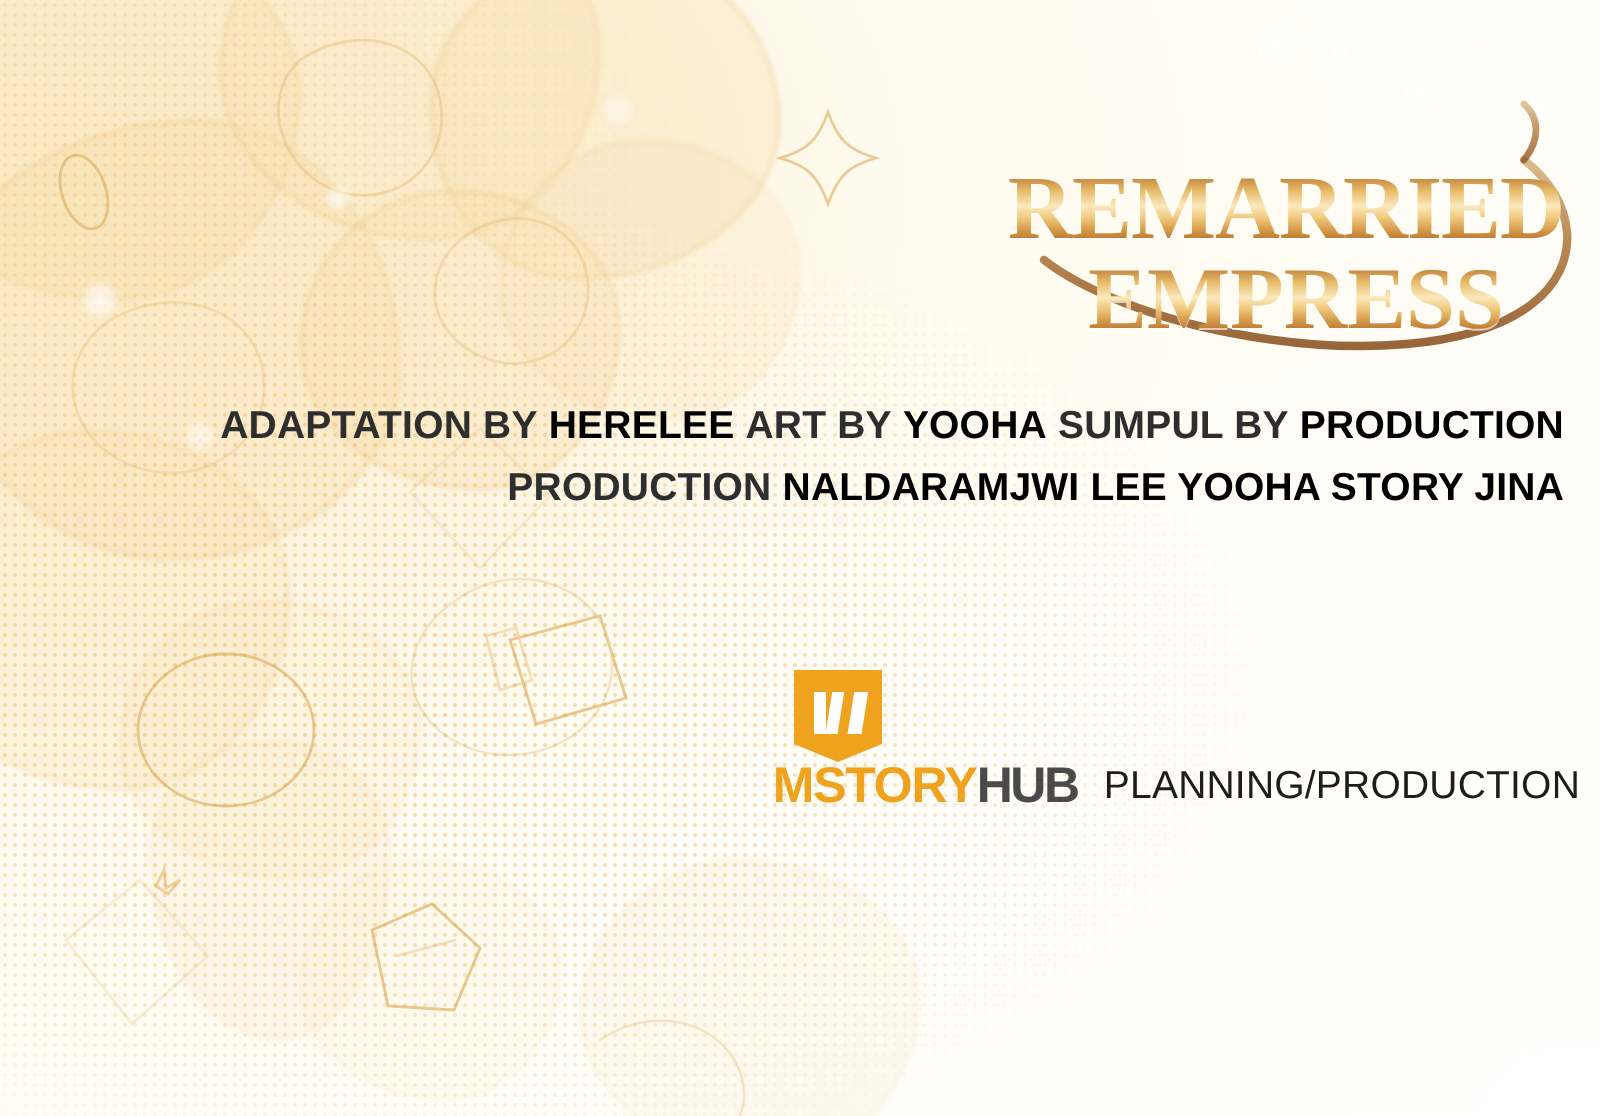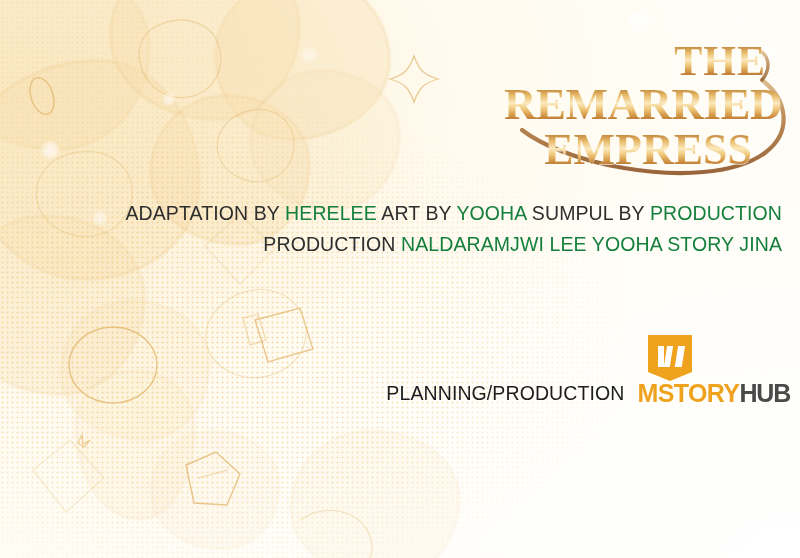--- a/index.html
+++ b/index.html
@@ -118,24 +118,24 @@
     top: 198px;
     width: 782px;
     text-align: right;
     font-size: 19.5px;
     line-height: 31px;
     color: #4e4e4e;
     letter-spacing: .1px;
   }
   .credit-line { white-space: nowrap; }
   .credit-role {
-    font-weight: 400;
+    font-weight: 700;
     color: #2e2e2e;
   }
-  .credit-name { font-weight: 400; color: #15803d; }
+  .credit-name { font-weight: 700; color: #000000; }
 
   
   #production-row {
     position: absolute;
     left: 0;
     top: 378px;
     width: 790px;
     display: flex;
     align-items: center;
     justify-content: flex-end;
@@ -246,21 +246,20 @@
         <linearGradient id="swirlGrad" x1="0" y1="0" x2="0" y2="1">
           <stop offset="0%" stop-color="#d9b583"></stop>
           <stop offset="45%" stop-color="#b37b42"></stop>
           <stop offset="100%" stop-color="#8e5527"></stop>
         </linearGradient>
       </defs>
       <path d="M292 54 C318 74 322 106 296 126 C266 149 206 151 154 142 C106 134 70 118 52 104" stroke="url(#swirlGrad)" stroke-width="4.2" stroke-linecap="round" fill="none" opacity=".9"></path>
       <path d="M292 54 C300 44 300 33 292 26" stroke="url(#swirlGrad)" stroke-width="3.4" stroke-linecap="round" fill="none" opacity=".8"></path>
     </svg>
 
-    <div class="title-line" id="title-the">THE</div>
     <div class="title-line" id="title-empress">EMPRESS</div>
     <div class="title-line" id="title-remarried">REMARRIED</div>
   </div>
 
   <div id="credits">
 
     <div class="credit-line">
       <span class="credit-role">ADAPTATION BY</span>
       <span class="credit-name">HERELEE</span>
       <span class="credit-role">ART BY</span>
@@ -271,33 +270,33 @@
 
     <div class="credit-line">
       <span class="credit-role">PRODUCTION</span>
       <span class="credit-name">NALDARAMJWI LEE YOOHA STORY JINA</span>
     </div>
 
   </div>
 
   <div id="production-row">
 
-    <div id="production-label">PLANNING/PRODUCTION</div>
-
     <div id="mstoryhub-logo">
 
       <svg id="mstoryhub-mark" width="46" height="48" viewBox="0 0 46 48" fill="none">
         <path d="M1 1 H45 V38 L23 47 L1 38 Z" fill="#efa21e"></path>
         <g fill="#ffffff">
           <path d="M11 12 L17 12 L17 33 L11 33 Z"></path>
           <path d="M19 12 L25 12 L25 33 L19 33 Z" transform="skewX(-9) translate(3 0)"></path>
           <path d="M28 12 L35 12 L35 33 L28 33 Z" transform="skewX(-9) translate(5 0)"></path>
         </g>
       </svg>
 
       <div id="mstoryhub-wordmark">
         <span class="wm-orange">MSTORY</span><span class="wm-dark">HUB</span>
       </div>
     </div>
 
+    <div id="production-label">PLANNING/PRODUCTION</div>
+
   </div>
 
 </div>
 
 </body></html>

